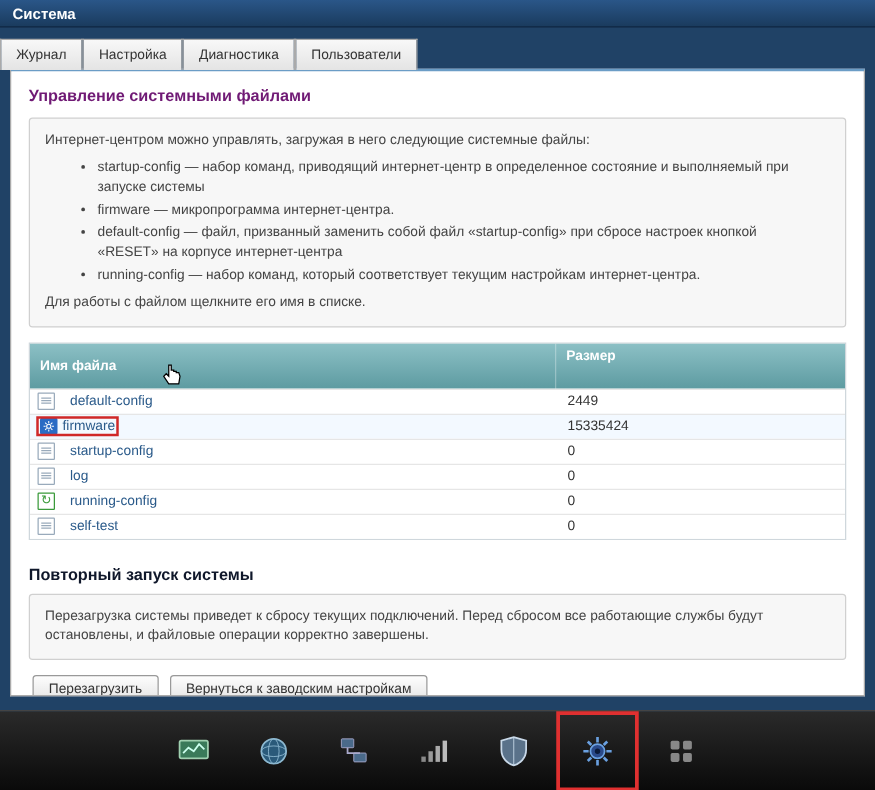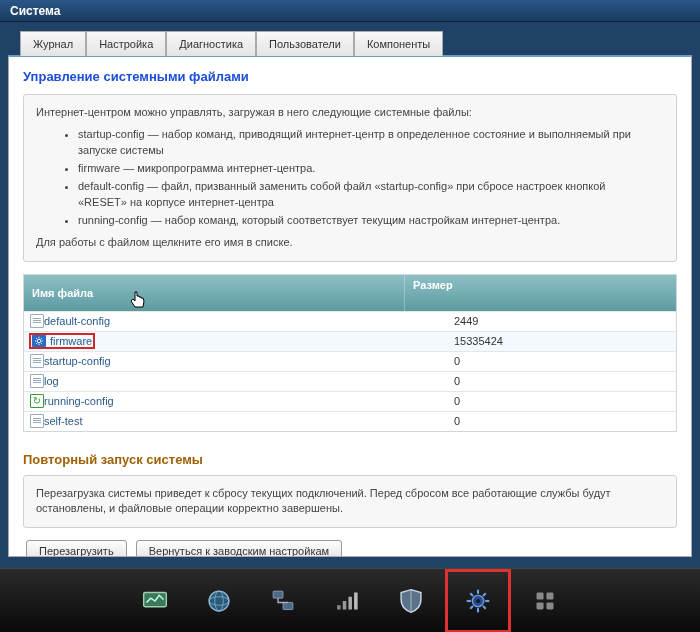--- a/index.html
+++ b/index.html
@@ -16,21 +16,21 @@
     height: 22px;
     background: linear-gradient(#2a5688,#1a3b5e);
     color: #fff;
     font-weight: bold;
     padding: 4px 10px;
     font-size: 12px;
     border-bottom: 1px solid #0e2540;
   }
   .tabstrip {
     display: flex;
-    padding: 8px 8px 0 20px;
+    padding: 8px 8px 0 0;
     gap: 0;
     align-items: flex-start;
   }
   .tab {
     background: linear-gradient(#f8f8f8,#e4e4e4);
     border: 1px solid #aaa;
     border-bottom: none;
     padding: 6px 12px;
     font-size: 11px;
     color: #333;
@@ -56,21 +56,21 @@
     background: #fff;
     margin: 0 8px;
     border: 1px solid #aaa;
     border-top: 2px solid #6b9dc6;
     padding: 12px 14px 16px;
     height: 502px;
     overflow: hidden;
   }
   h2.section {
     font-size: 13px;
-    color: #1d4ed8;
+    color: #701a75;
     font-weight: bold;
     margin: 0 0 10px 0;
   }
   .infobox {
     background: #f7f7f7;
     border: 1px solid #d0d0d0;
     border-radius: 3px;
     padding: 10px 12px;
     font-size: 11px;
     color: #444;
@@ -83,49 +83,49 @@
     border: 1px solid #cfd7dc;
   }
   .thead {
     display: flex;
     background: linear-gradient(#8cc0c5,#5d9ba1);
     color: #fff;
     font-weight: bold;
     font-size: 11px;
   }
   .thead .c1 { flex: 1; padding: 12px 8px; }
-  .thead .c2 { width: 272px; padding: 4px 8px; border-left:1px solid rgba(255,255,255,.3);}
+  .thead .c2 { width: 232px; padding: 4px 8px; border-left:1px solid rgba(255,255,255,.3);}
   .trow {
     display: flex;
     border-top: 1px solid #e6e6e6;
     background: #fff;
     font-size: 11px;
     color: #2a5a8a;
     cursor: pointer;
     align-items: center;
     height: 20px;
   }
   .trow.alt { background:#f3f9ff; }
-  .trow .c1 { flex: 1; padding: 2px 6px; display:flex; align-items:center; gap:0;}
+  .trow .c1 { flex: 1; padding: 2px 6px; display:flex; align-items:center; gap:12px;}
   .trow .c2 { width: 230px; padding: 0 8px; color:#333;}
   .ficon {
     width: 14px; height: 14px; display:inline-flex; align-items:center; justify-content:center;
     flex-shrink:0;
   }
   .ficon.doc { border:1px solid #9ab; background:#fff; border-radius:1px; position:relative;}
   .ficon.doc::before{content:"";position:absolute;left:2px;top:3px;right:2px;height:1px;background:#9ab;box-shadow:0 2px #9ab,0 4px #9ab;}
   .ficon.gear { background:#2a6bc4; border-radius:2px; }
   .ficon.gear svg{width:10px;height:10px;}
   .ficon.green{ border:1px solid #3a9a3a; background:#fff; border-radius:1px;}
   .ficon.green::before{content:"↻";color:#3a9a3a;font-size:10px;line-height:12px;display:block;text-align:center;}
   .cursor-hand {
     position:absolute; left:130px; top:291px; pointer-events:none; z-index:10;
     font-size:15px; color:#000;
   }
-  h2.section2 { font-size:13px; color:#a16207; font-weight:bold; margin:20px 0 8px;}
+  h2.section2 { font-size:13px; color:#0f172a; font-weight:bold; margin:20px 0 8px;}
   .btnrow { text-align:left; margin-top:12px;}
   .btn {
     display:inline-block; background:linear-gradient(#fdfdfd,#e4e4e4);
     border:1px solid #999; border-radius:3px; padding:4px 12px; font-size:11px;
     color:#333; cursor:pointer; margin:0 3px;
   }
   .bottom-dock {
     position:absolute; left:0; right:0; bottom:0; height:64px;
     background: linear-gradient(#2a2a2a,#0a0a0a);
     border-top:1px solid #444;
@@ -142,21 +142,20 @@
 </head>
 <body>
 
 <div class="topbar">Система</div>
 
 <div class="tabstrip">
   <div class="tab">Журнал</div>
   <div class="tab">Настройка</div>
   <div class="tab">Диагностика</div>
   <div class="tab">Пользователи</div>
-  <div class="tab">Компоненты</div>
 </div>
 
 <div class="panel">
   <h2 class="section">Управление системными файлами</h2>
 
   <div class="infobox">
     <div>Интернет-центром можно управлять, загружая в него следующие системные файлы:</div>
     <ul>
       <li>startup-config — набор команд, приводящий интернет-центр в определенное состояние и выполняемый при запуске системы</li>
       <li>firmware — микропрограмма интернет-центра.</li>

